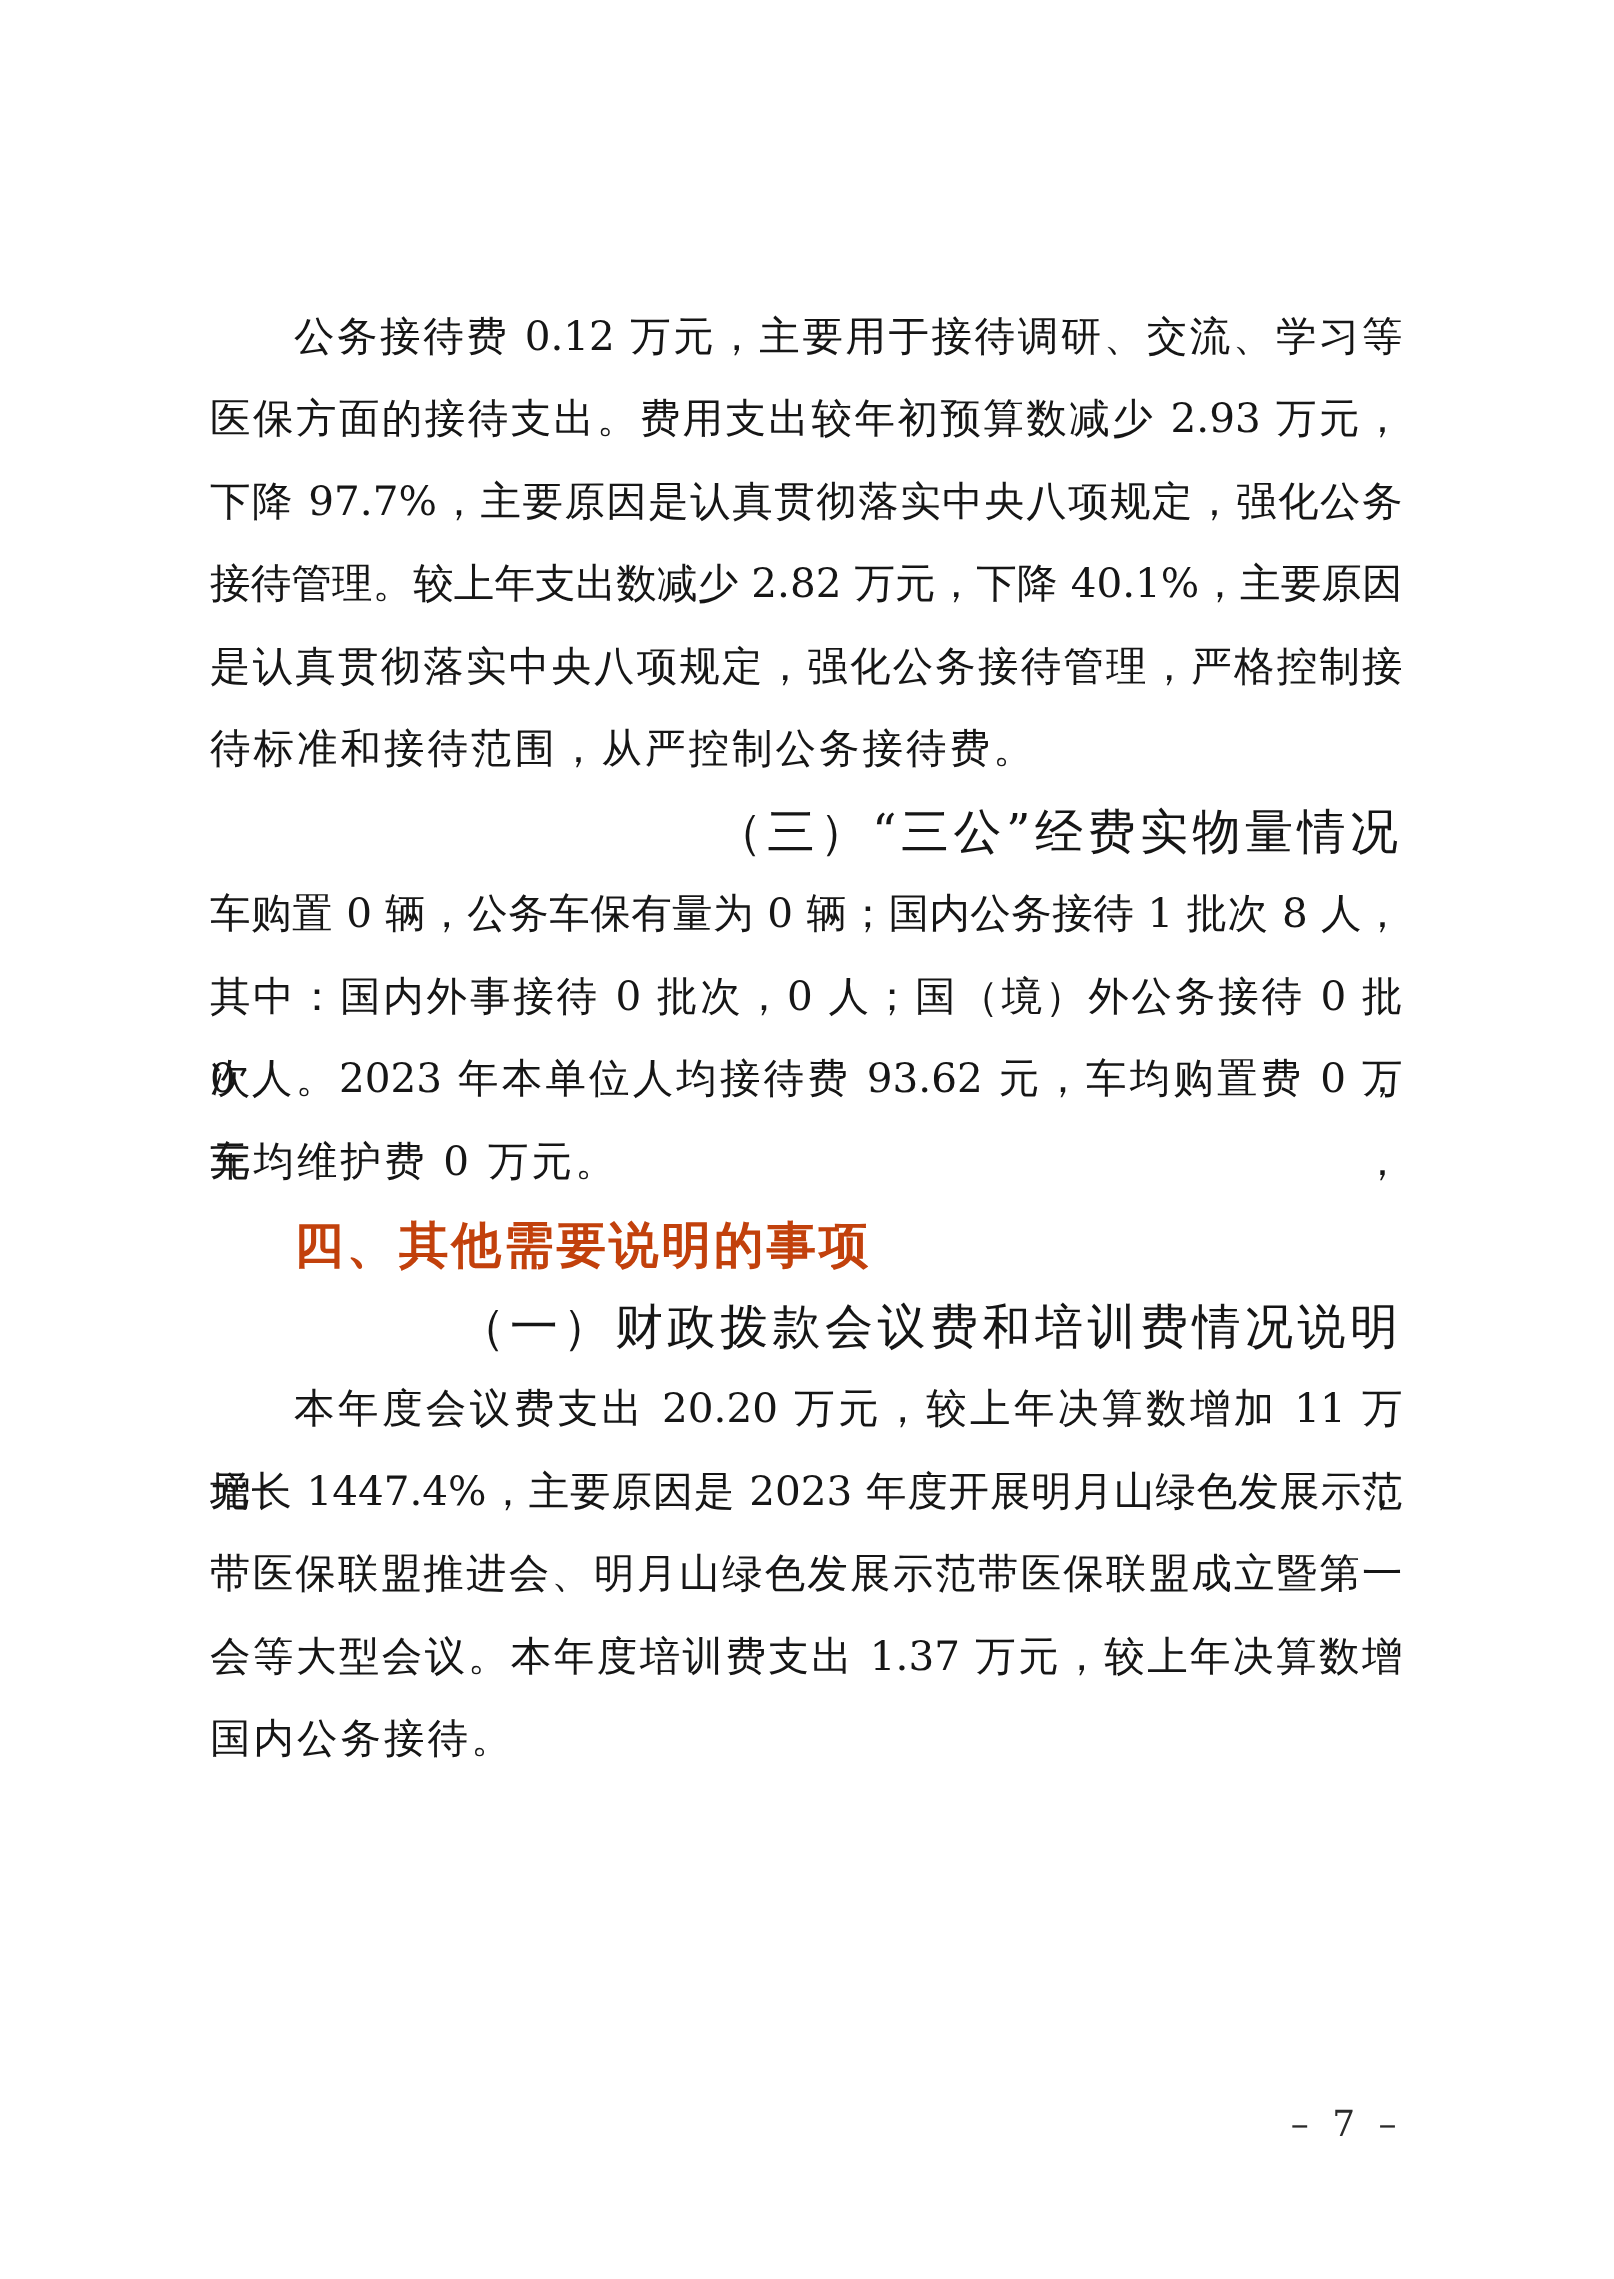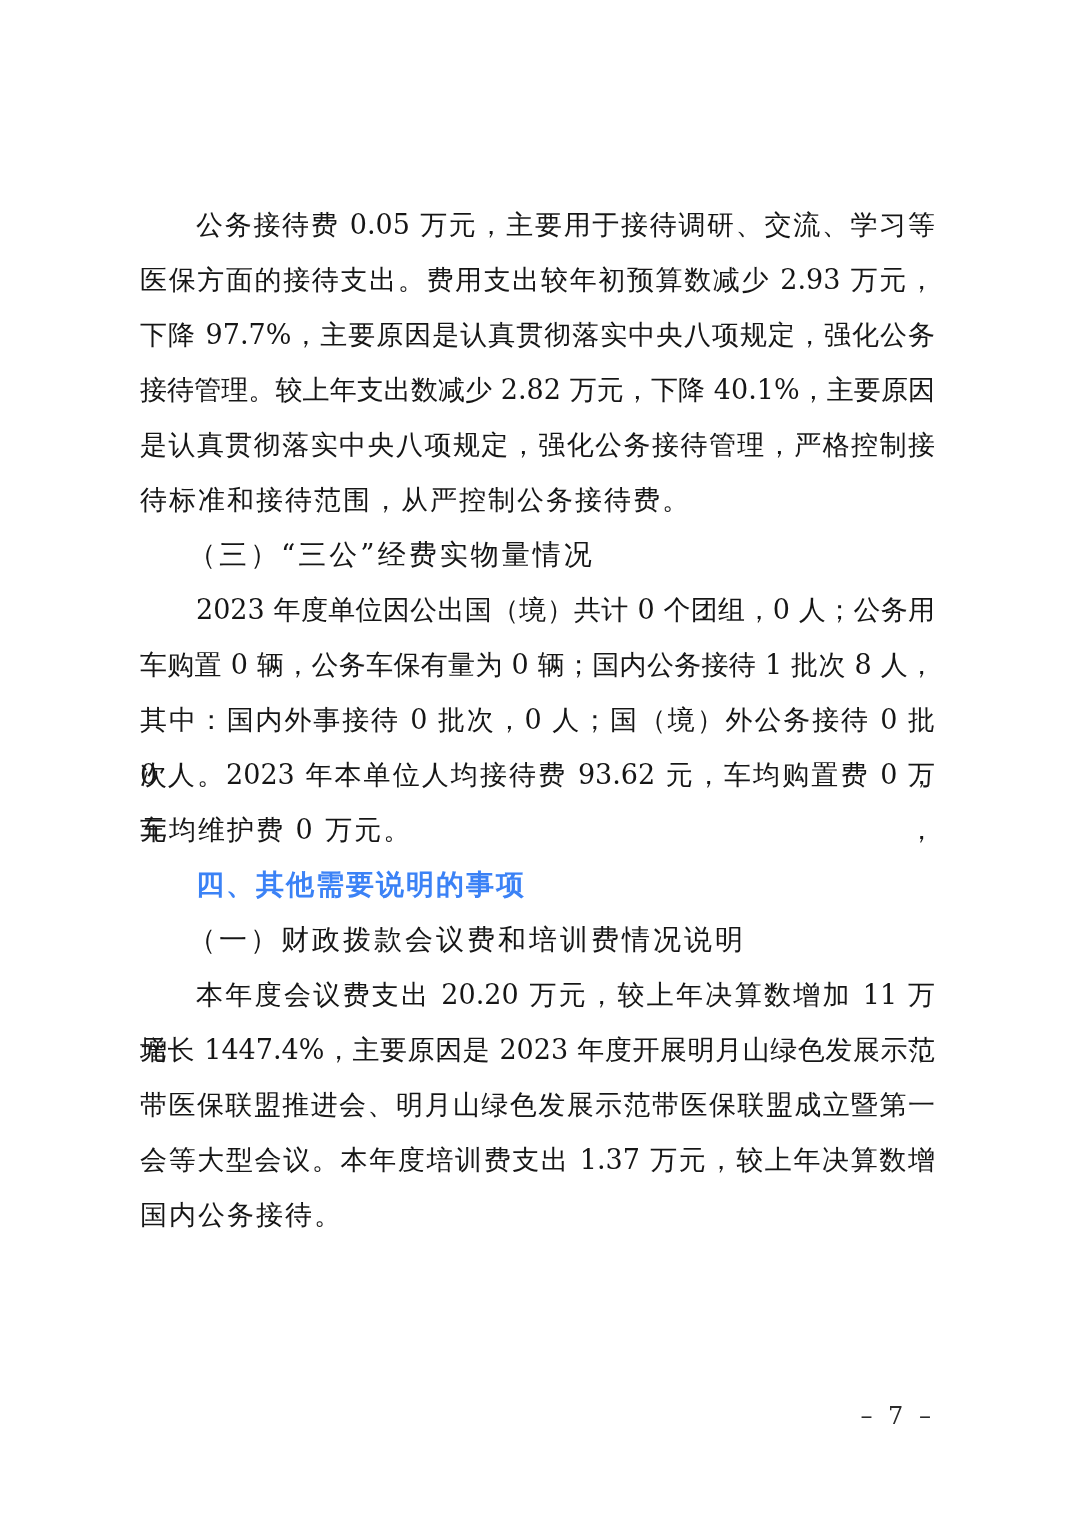--- a/index.html
+++ b/index.html
@@ -41,61 +41,61 @@
   .line.last {
     text-align: left;
     letter-spacing: 2px;
   }
   .line.first {
     text-indent: 56px;
   }
   .heading1 {
     font-family: "Liberation Sans", sans-serif;
     font-weight: 700;
-    font-size: 28px;
+    font-size: 33px;
     line-height: 55px;
     height: 55px;
     text-indent: 56px;
     letter-spacing: 2px;
-    color: #3b82f6;
+    color: #c2410c;
   }
   .heading2 {
-    font-size: 28px;
+    font-size: 32px;
     line-height: 55px;
     height: 55px;
     text-indent: 48px;
     letter-spacing: 3px;
+    text-align: right;
   }
   .footer {
     position: absolute;
     top: 1401px;
     right: 141px;
     font-size: 24px;
     line-height: 30px;
     letter-spacing: 4px;
     color: #2b2b2b;
     font-family: "DejaVu Serif", serif;
   }
 </style>
 </head>
 <body>
 
 <div class="page">
   <div class="content">
       <div class="para body">
-        <div class="line first just">公务接待费 0.05 万元，主要用于接待调研、交流、学习等</div>
+        <div class="line first just">公务接待费 0.12 万元，主要用于接待调研、交流、学习等</div>
         <div class="line just">医保方面的接待支出。费用支出较年初预算数减少 2.93 万元，</div>
         <div class="line just">下降 97.7%，主要原因是认真贯彻落实中央八项规定，强化公务</div>
         <div class="line just">接待管理。较上年支出数减少 2.82 万元，下降 40.1%，主要原因</div>
         <div class="line just">是认真贯彻落实中央八项规定，强化公务接待管理，严格控制接</div>
         <div class="line last">待标准和接待范围，从严控制公务接待费。</div>
       </div>
       <div class="para heading2">（三）“三公”经费实物量情况</div>
       <div class="para body">
-        <div class="line first just">2023 年度单位因公出国（境）共计 0 个团组，0 人；公务用</div>
         <div class="line just">车购置 0 辆，公务车保有量为 0 辆；国内公务接待 1 批次 8 人，</div>
         <div class="line just">其中：国内外事接待 0 批次，0 人；国（境）外公务接待 0 批次，</div>
         <div class="line just">0 人。2023 年本单位人均接待费 93.62 元，车均购置费 0 万元，</div>
         <div class="line last">车均维护费 0 万元。</div>
       </div>
       <div class="para heading1">四、其他需要说明的事项</div>
       <div class="para heading2">（一）财政拨款会议费和培训费情况说明</div>
       <div class="para body">
         <div class="line first just">本年度会议费支出 20.20 万元，较上年决算数增加 11 万元，</div>
         <div class="line just">增长 1447.4%，主要原因是 2023 年度开展明月山绿色发展示范</div>

